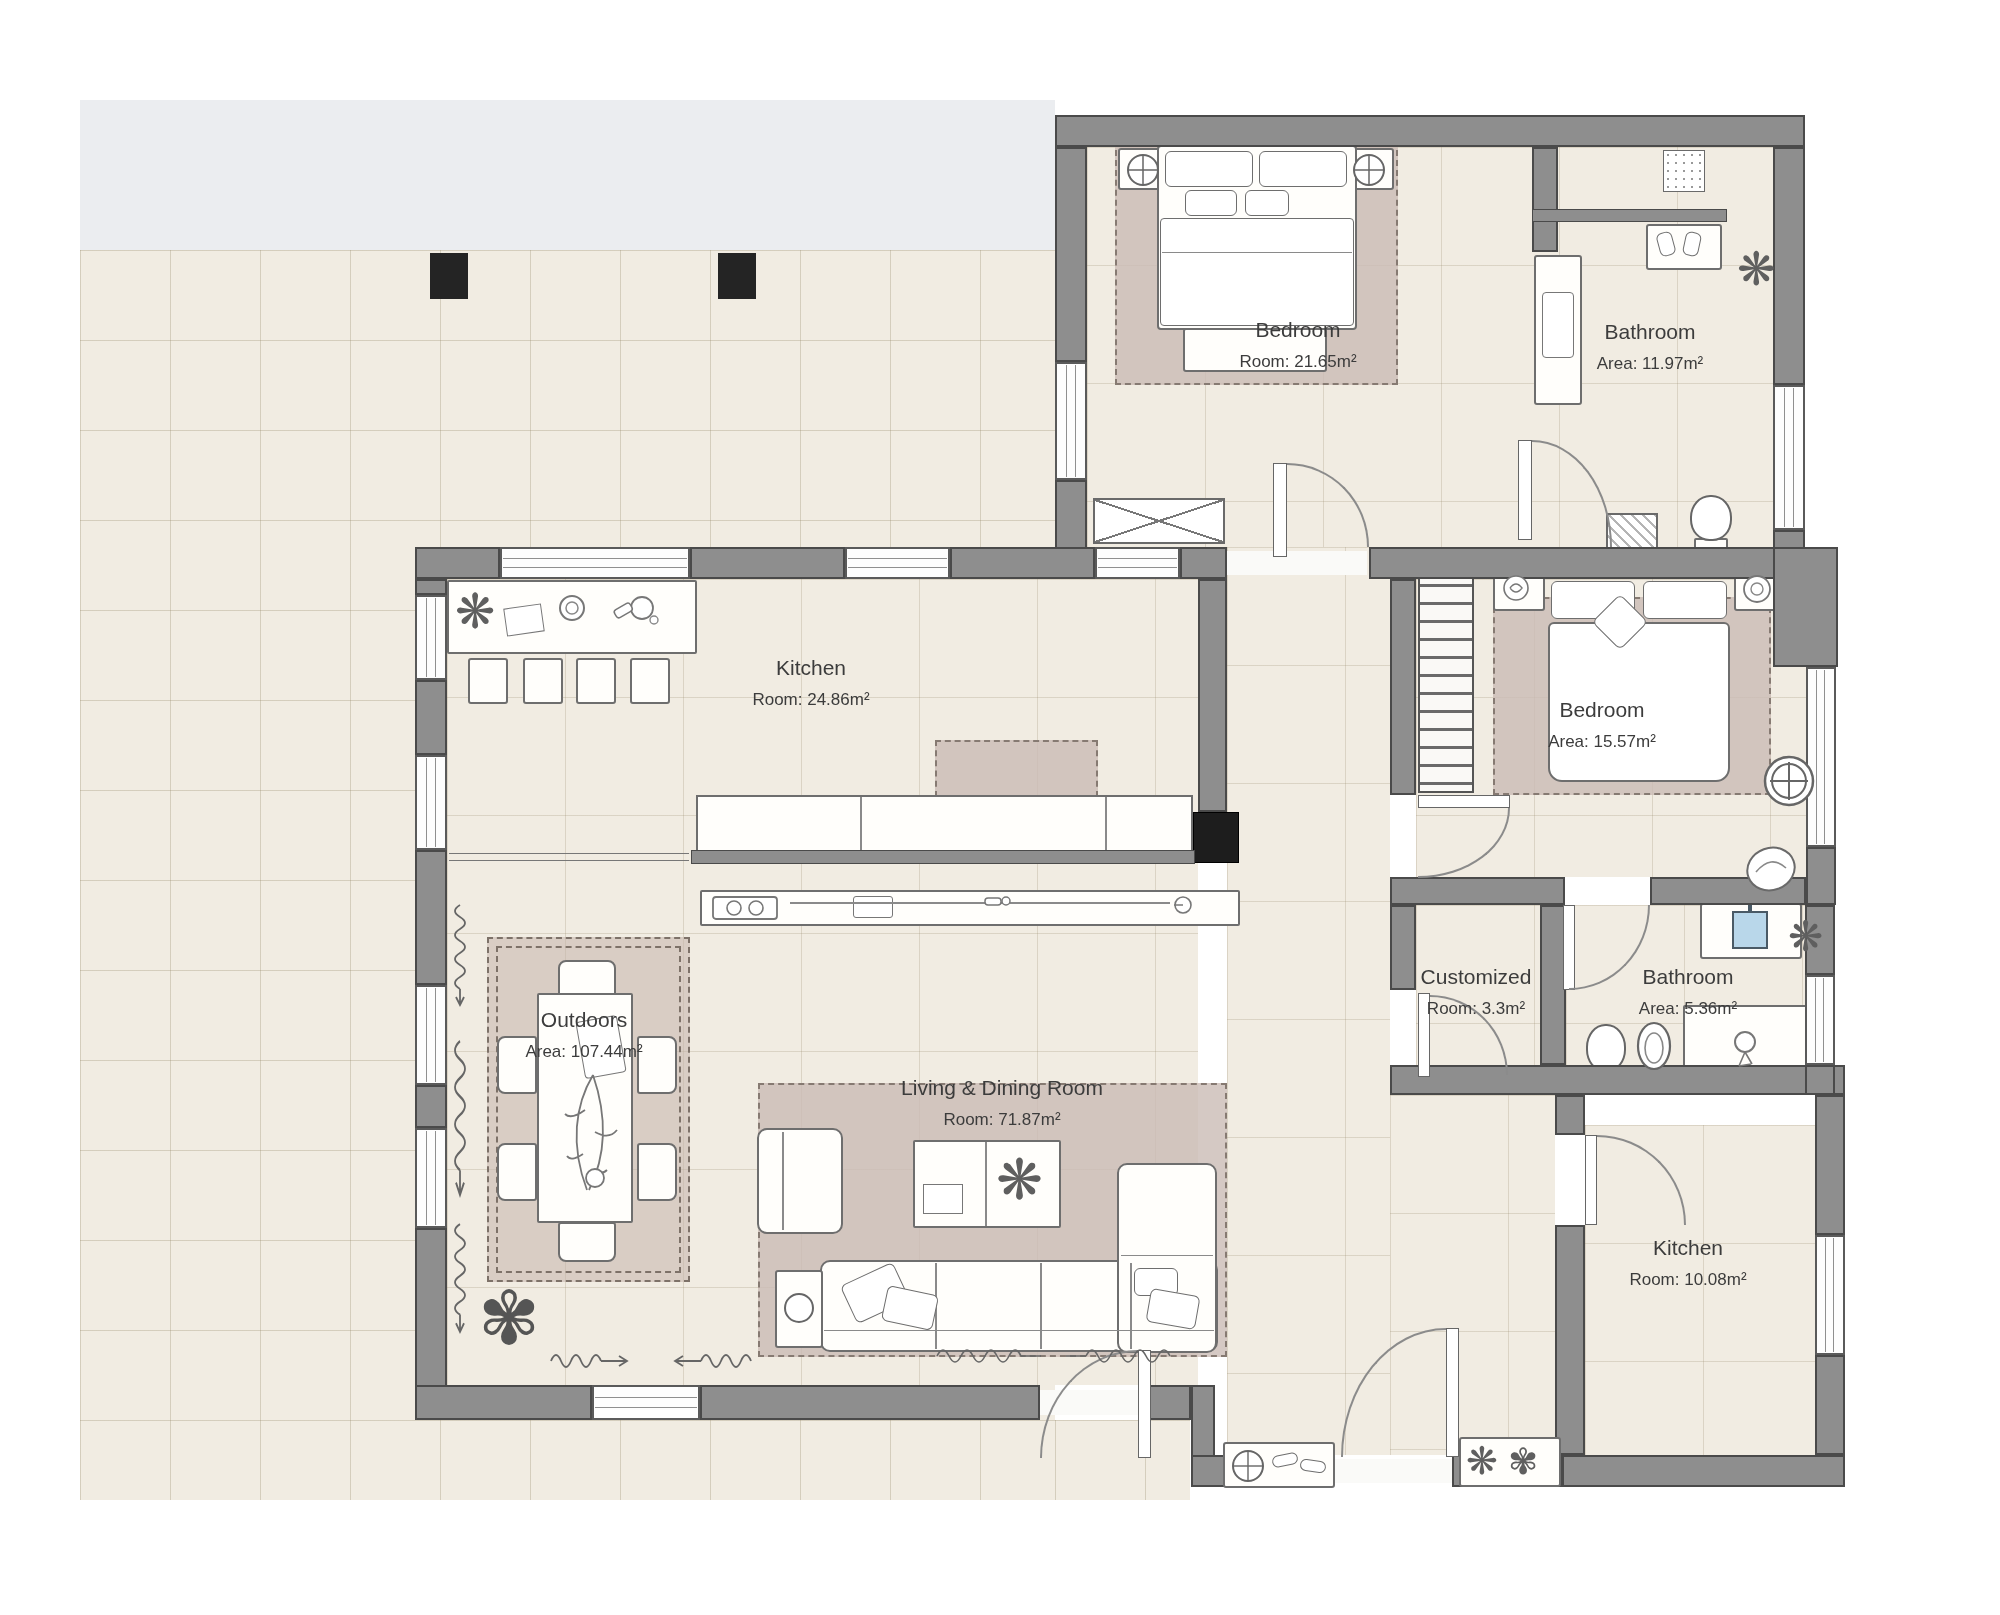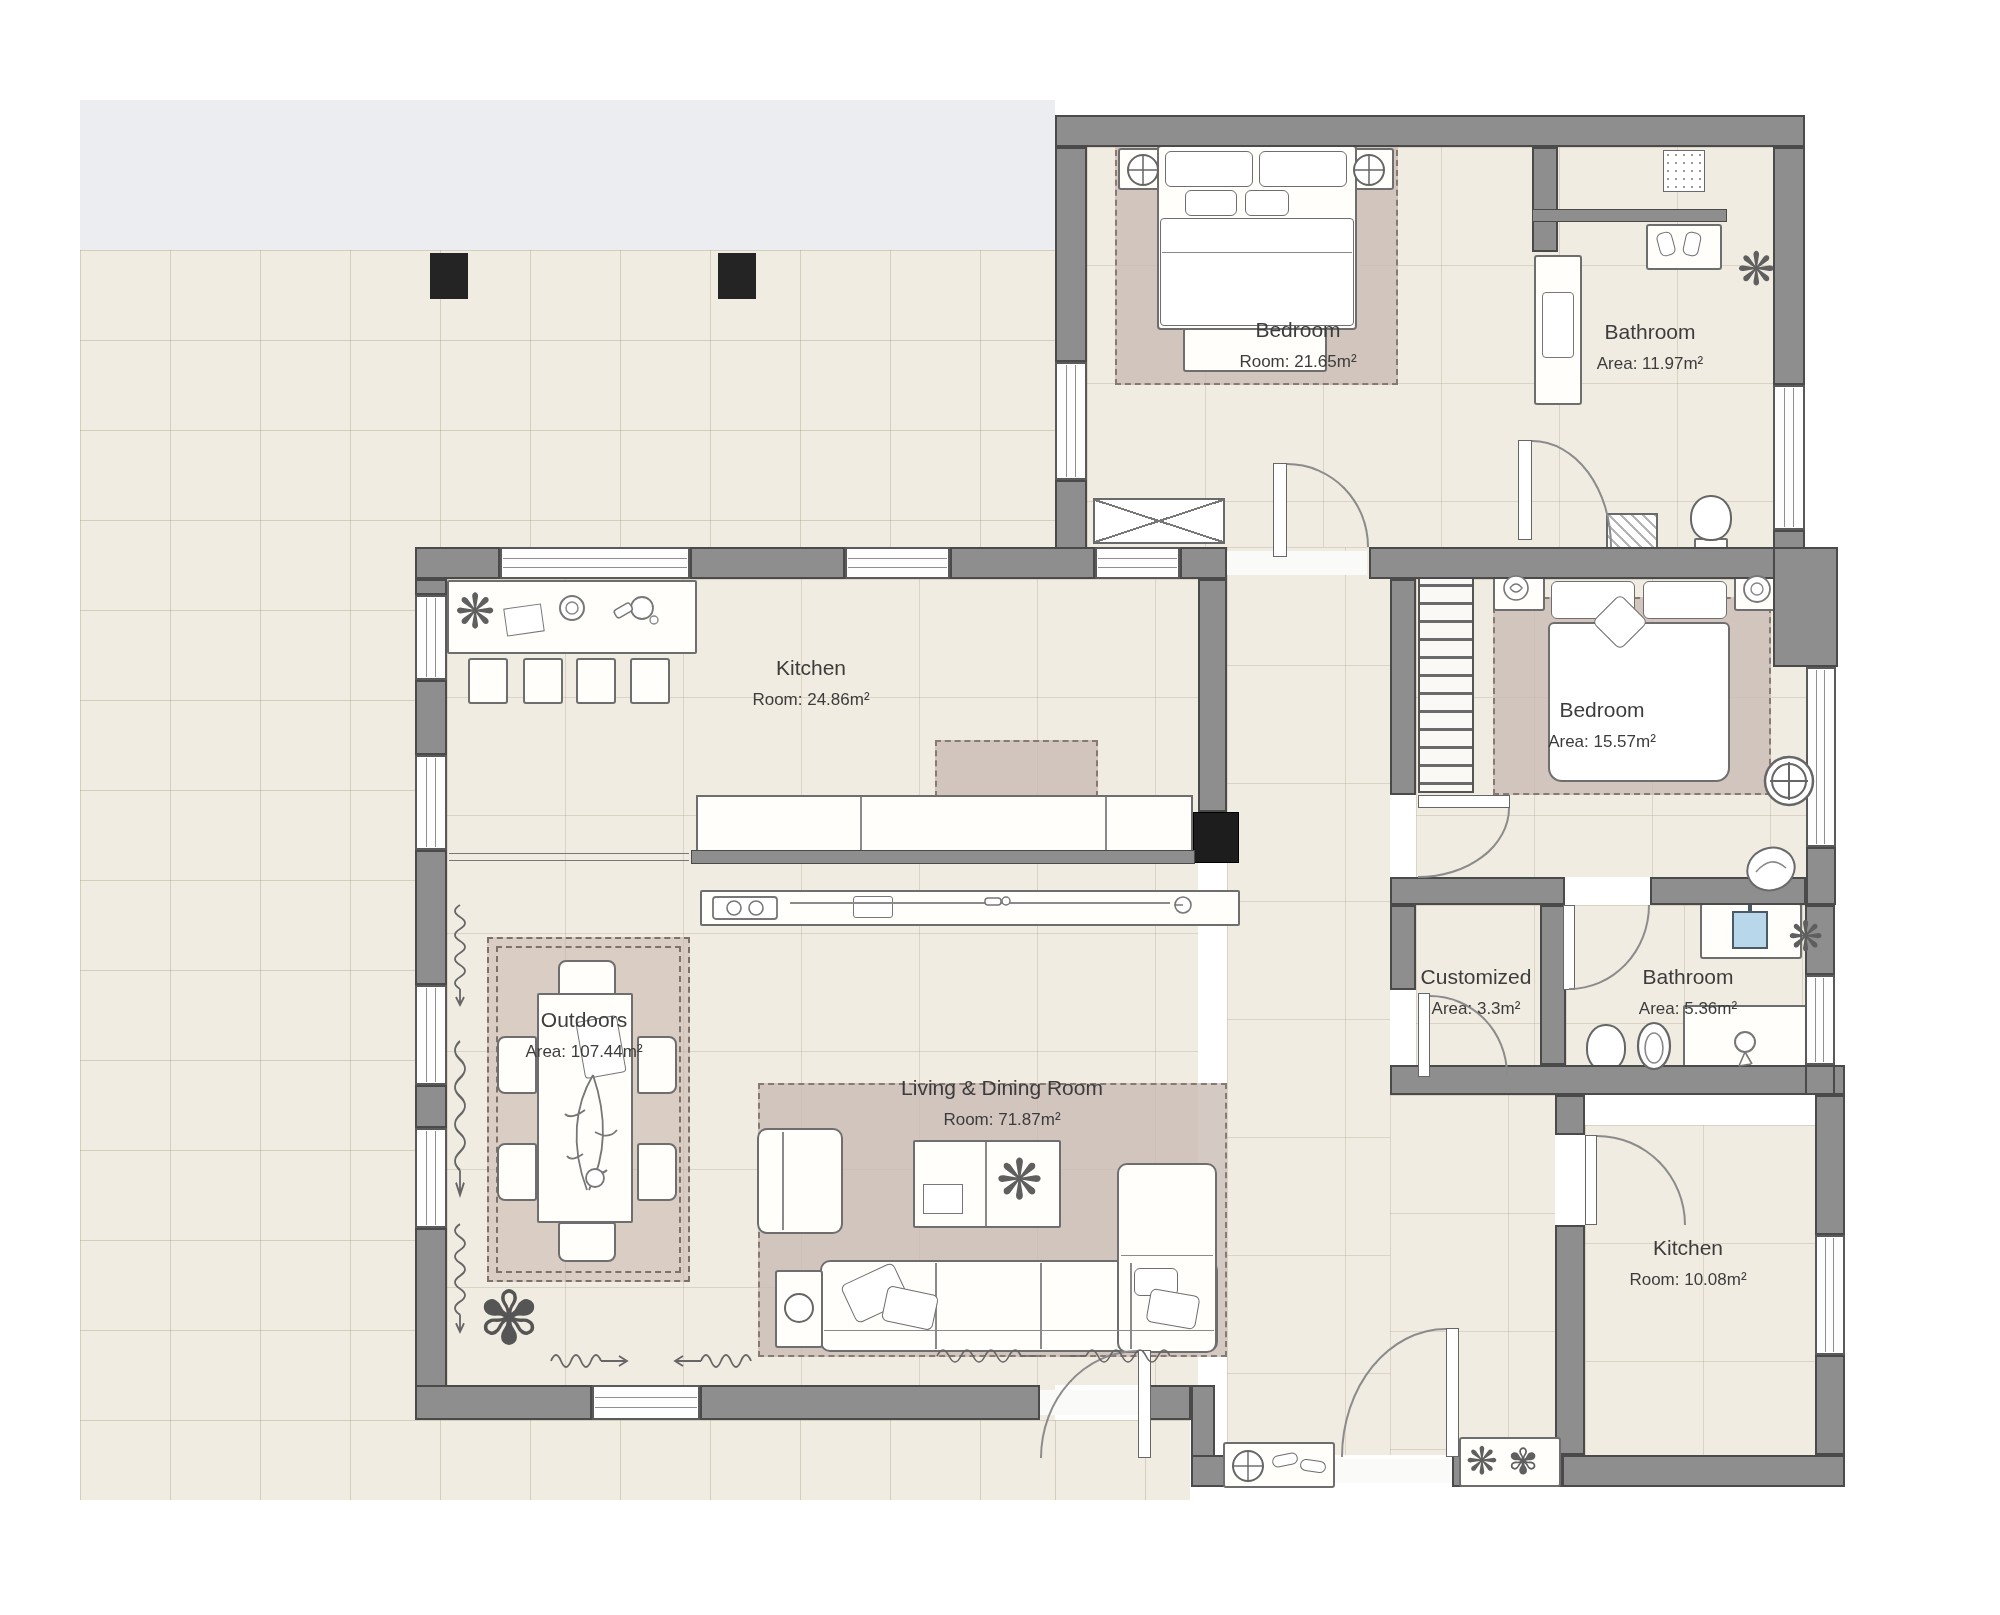--- a/index.html
+++ b/index.html
@@ -346,21 +346,21 @@
   <div class="lbl" style="left:811px;top:656px;">
     <div class="nm">Kitchen</div>
     <div class="ar">Room: 24.86m²</div>
   </div>
   <div class="lbl" style="left:1602px;top:698px;">
     <div class="nm">Bedroom</div>
     <div class="ar">Area: 15.57m²</div>
   </div>
   <div class="lbl" style="left:1476px;top:965px;">
     <div class="nm">Customized</div>
-    <div class="ar">Area: 3.3m²</div>
+    <div class="ar">Room: 3.3m²</div>
   </div>
   <div class="lbl" style="left:1688px;top:965px;">
     <div class="nm">Bathroom</div>
     <div class="ar">Area: 5.36m²</div>
   </div>
   <div class="lbl" style="left:584px;top:1008px;">
     <div class="nm">Outdoors</div>
     <div class="ar">Area: 107.44m²</div>
   </div>
   <div class="lbl" style="left:1002px;top:1076px;">

